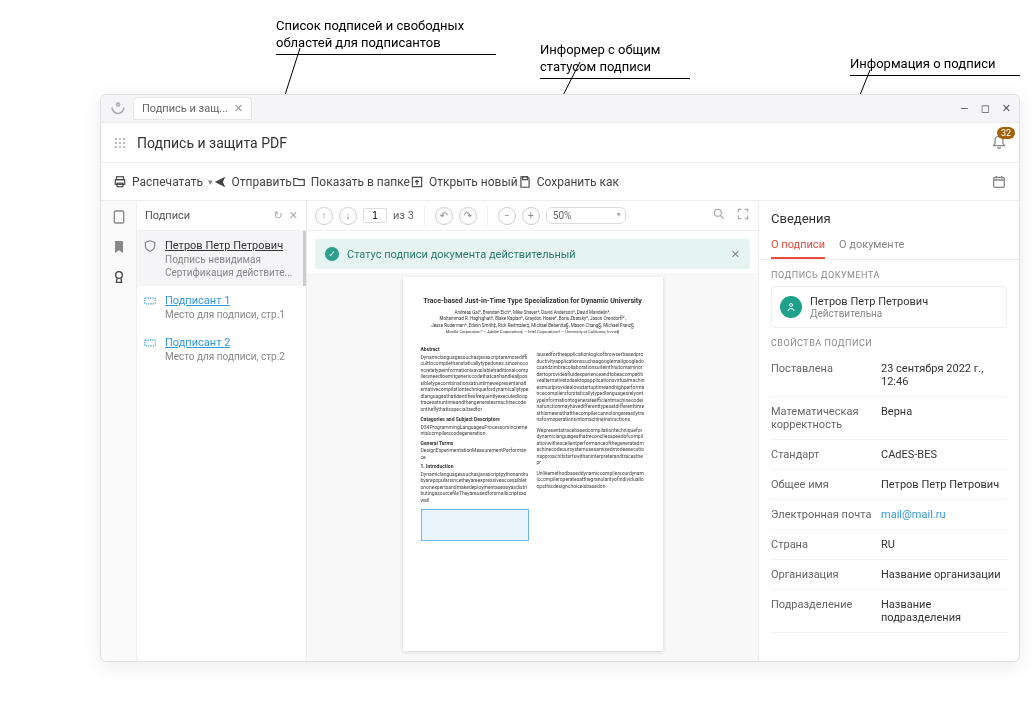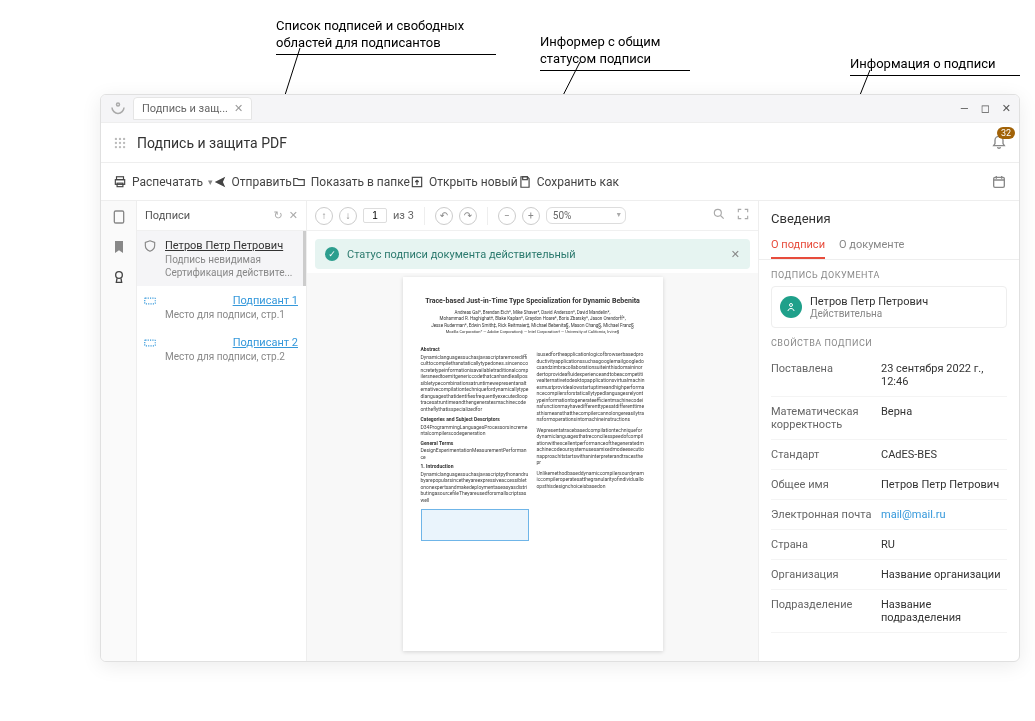--- a/index.html
+++ b/index.html
@@ -37,21 +37,21 @@
 .left-panel { width: 170px; border-right: 1px solid #eee; display: flex; flex-direction: column; font-size: 11px; }
 .panel-hdr { height: 30px; display: flex; align-items: center; padding: 0 8px; color: #555; border-bottom: 1px solid #f0f0f0; }
 .panel-hdr .ctrls { margin-left: auto; display: flex; gap: 6px; color: #aaa; }
 .panel-hdr .ctrls span { cursor: pointer; }
 .sig-list { flex: 1; overflow: auto; }
 .sig-item { padding: 8px 8px 8px 28px; position: relative; cursor: pointer; }
 .sig-item.selected { background: #f5f5f7; border-right: 3px solid #ccc; }
 .sig-item .ico { position: absolute; left: 6px; top: 8px; color: #888; }
 .sig-item .ico.blue { color: #3498db; }
 .sig-item .name { text-decoration: underline; color: #333; }
-.sig-item .name.blue { color: #3498db; text-align: right; }
+.sig-item .name.blue { color: #3498db; }
 .sig-item .sub { color: #888; font-size: 10px; margin-top: 2px; white-space: nowrap; overflow: hidden; text-overflow: ellipsis; }
 
 .center { flex: 1; display: flex; flex-direction: column; border-right: 1px solid #eee; min-width: 0; }
 .doc-toolbar { height: 30px; display: flex; align-items: center; padding: 0 8px; gap: 6px; border-bottom: 1px solid #f0f0f0; font-size: 11px; color: #666; }
 .doc-toolbar .circ { width: 18px; height: 18px; border: 1px solid #ccc; border-radius: 50%; display: flex; align-items: center; justify-content: center; font-size: 10px; cursor: pointer; color: #888; }
 .doc-toolbar .pg { width: 24px; text-align: center; border: 1px solid #ddd; border-radius: 2px; padding: 1px; font-size: 10px; }
 .doc-toolbar .zoom-sel { border: 1px solid #ddd; border-radius: 6px; padding: 2px 16px 2px 6px; font-size: 10px; min-width: 80px; position: relative; }
 .doc-toolbar .zoom-sel::after { content: "▾"; position: absolute; right: 4px; color: #aaa; font-size: 8px; }
 .doc-toolbar .right-icons { margin-left: auto; display: flex; gap: 10px; color: #aaa; }
 .doc-toolbar .right-icons span { cursor: pointer; }
@@ -86,21 +86,21 @@
 .prop-row .k { width: 110px; color: #666; }
 .prop-row .v { flex: 1; color: #333; }
 .prop-row .v.link { color: #3498db; }
 </style>
 </head>
 <body>
 
 <div class="annotation" style="left:276px; top:18px; width:220px;">
   <div class="line">Список подписей и свободных областей для подписантов</div>
 </div>
-<div class="annotation" style="left:540px; top:34px; width:150px;">
+<div class="annotation" style="left:540px; top:42px; width:150px;">
   <div class="line">Информер с общим статусом подписи</div>
 </div>
 <div class="annotation" style="left:850px; top:56px; width:170px;">
   <div class="line">Информация о подписи</div>
 </div>
 
 <svg style="position:absolute;left:0;top:0;width:1035px;height:721px;pointer-events:none;">
   <line x1="300" y1="48" x2="210" y2="330" stroke="#000" stroke-width="1"></line>
   <line x1="580" y1="62" x2="492" y2="235" stroke="#000" stroke-width="1"></line>
   <line x1="870" y1="70" x2="770" y2="320" stroke="#000" stroke-width="1"></line>
@@ -271,21 +271,21 @@
       </div>
 
       <div class="status-bar">
         <div class="chk">✓</div>
         <span>Статус подписи документа действительный</span>
         <span class="x">✕</span>
       </div>
 
       <div class="doc-area">
         <div class="page">
-          <div class="ptitle">Trace-based Just-in-Time Type Specialization for Dynamic Bebenita</div>
+          <div class="ptitle">Trace-based Just-in-Time Type Specialization for Dynamic University</div>
           <div class="authors">Andreas Gal*, Brendan Eich*, Mike Shaver*, David Anderson*, David Mandelin*,<br>Mohammad R. Haghighat†, Blake Kaplan*, Graydon Hoare*, Boris Zbarsky*, Jason Orendorff*,<br>Jesse Ruderman*, Edwin Smith‡, Rick Reitmaier‡, Michael Bebenita§, Mason Chang§, Michael Franz§<br><span style="font-size:4px">Mozilla Corporation* — Adobe Corporation‡ — Intel Corporation† — University of California, Irvine§</span></div>
           <div class="twocol">
             <div class="col">
               <div class="sect">Abstract</div>
               <div class="para">Dynamiclanguagessuchasjavascriptaremoredifficulttocompilethanstaticallytypedones.sincenoconcretetypeinformationisavailabletraditionalcompilersneedtoemitgenericcodethatcanhandleallpossibletypecombinationsatruntimewepresentanalternativecompilationtechniquefordynamicallytypedlanguagesthatidentifiesfrequentlyexecutedlooptracesatruntimeandthengeneratesmachinecodeontheflythatisspecializedfor</div>
               <div class="sect" style="margin-top:4px">Categories and Subject Descriptors</div>
               <div class="para">D34ProgrammingLanguagesProcessorsincrementalcompilerscodegeneration</div>
               <div class="sect">General Terms</div>
               <div class="para">DesignExperimentationMeasurementPerformance</div>
               <div class="sect">1.  Introduction</div>

